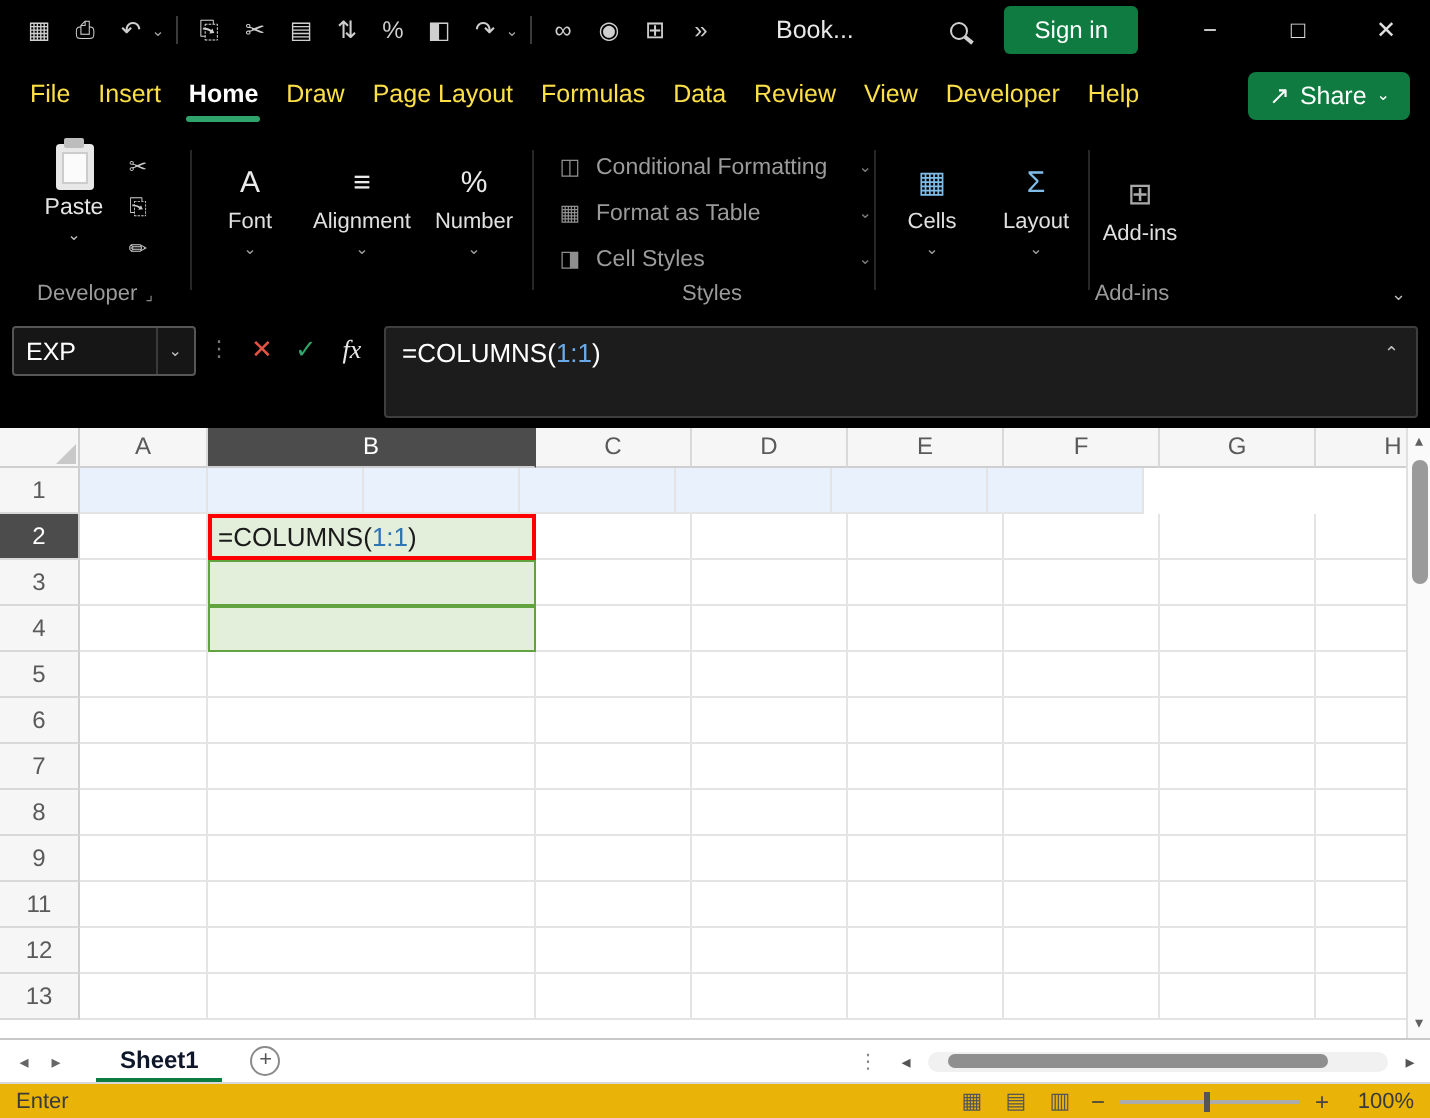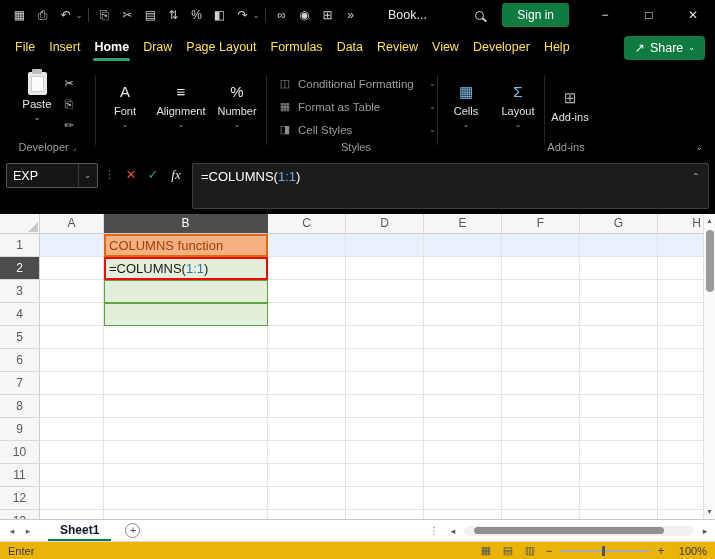--- a/index.html
+++ b/index.html
@@ -273,21 +273,20 @@
           <div class="g-ch" style="width: 78px;">C</div>
           <div class="g-ch" style="width: 78px;">D</div>
           <div class="g-ch" style="width: 78px;">E</div>
           <div class="g-ch" style="width: 78px;">F</div>
           <div class="g-ch" style="width: 78px;">G</div>
           <div class="g-ch" style="width: 78px;">H</div>
         </div>
         <div class="g-row">
           <div class="g-rh">1</div>
           <div class="g-cell ref" style="width: 64px;"></div>
-          <div class="g-cell orange-title" style="width: 164px;">COLUMNS function</div>
           <div class="g-cell ref" style="width: 78px;"></div>
           <div class="g-cell ref" style="width: 78px;"></div>
           <div class="g-cell ref" style="width: 78px;"></div>
           <div class="g-cell ref" style="width: 78px;"></div>
           <div class="g-cell ref" style="width: 78px;"></div>
           <div class="g-cell ref" style="width: 78px;"></div>
         </div>
         <div class="g-row">
           <div class="g-rh sel">2</div>
           <div class="g-cell" style="width: 64px;"></div>
@@ -360,31 +359,20 @@
           <div class="g-cell" style="width: 164px;"></div>
           <div class="g-cell" style="width: 78px;"></div>
           <div class="g-cell" style="width: 78px;"></div>
           <div class="g-cell" style="width: 78px;"></div>
           <div class="g-cell" style="width: 78px;"></div>
           <div class="g-cell" style="width: 78px;"></div>
           <div class="g-cell" style="width: 78px;"></div>
         </div>
         <div class="g-row">
           <div class="g-rh">9</div>
-          <div class="g-cell" style="width: 64px;"></div>
-          <div class="g-cell" style="width: 164px;"></div>
-          <div class="g-cell" style="width: 78px;"></div>
-          <div class="g-cell" style="width: 78px;"></div>
-          <div class="g-cell" style="width: 78px;"></div>
-          <div class="g-cell" style="width: 78px;"></div>
-          <div class="g-cell" style="width: 78px;"></div>
-          <div class="g-cell" style="width: 78px;"></div>
-        </div>
-        <div class="g-row">
-          <div class="g-rh">10</div>
           <div class="g-cell" style="width: 64px;"></div>
           <div class="g-cell" style="width: 164px;"></div>
           <div class="g-cell" style="width: 78px;"></div>
           <div class="g-cell" style="width: 78px;"></div>
           <div class="g-cell" style="width: 78px;"></div>
           <div class="g-cell" style="width: 78px;"></div>
           <div class="g-cell" style="width: 78px;"></div>
           <div class="g-cell" style="width: 78px;"></div>
         </div>
         <div class="g-row">

